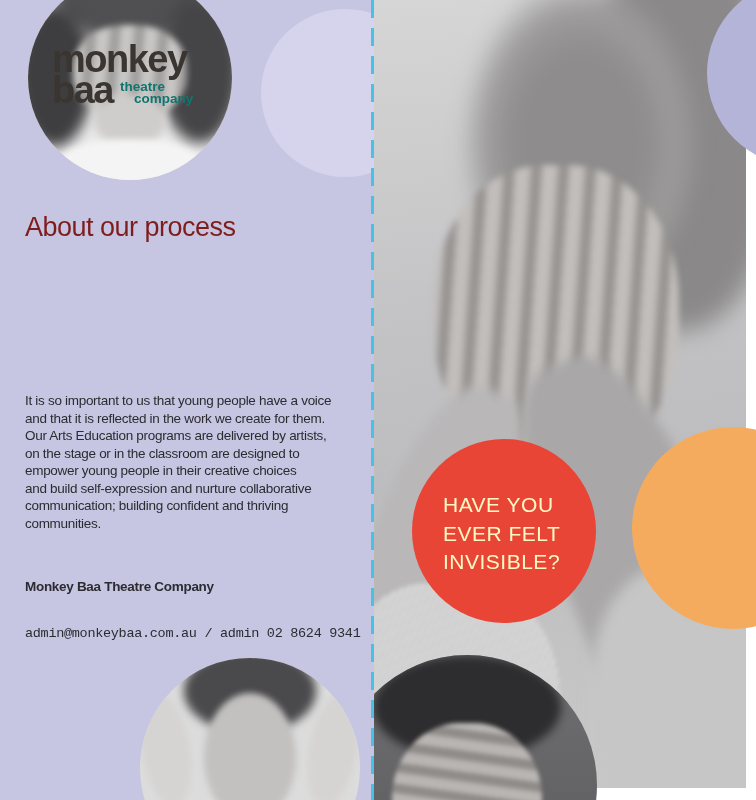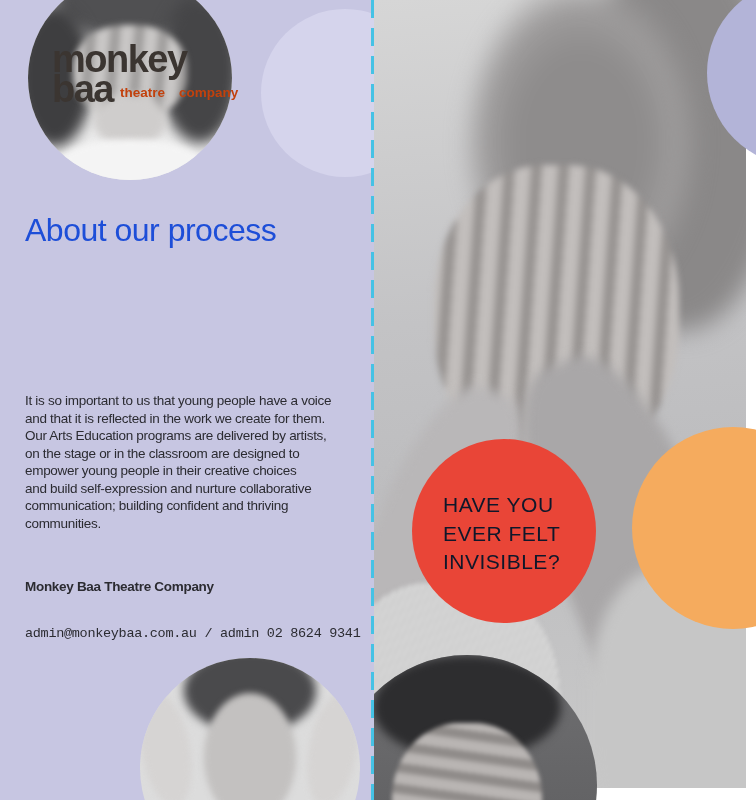--- a/index.html
+++ b/index.html
@@ -52,35 +52,35 @@
   .circle{position:absolute;border-radius:50%;}
   .red-circle{left:412px;top:439px;width:184px;height:184px;background:#e94537;}
   .yellow-circle{left:632px;top:427px;width:202px;height:202px;background:#f5ab5e;}
   .peri-circle{left:707px;top:-20px;width:186px;height:186px;background:#b3b4d8;}
   
   .fold-line{position:absolute;left:371px;top:0;width:3px;height:800px;
       background:repeating-linear-gradient(180deg,#45c2e5 0 18px,transparent 18px 28px);}
   
   .logo{position:absolute;left:52px;top:44px;line-height:30px;color:#3b3531;font-weight:700;letter-spacing:-1.5px;font-size:38px;}
   .logo .row2{display:flex;align-items:center;}
-  .logo .tagline{margin-left:7px;margin-top:7px;display:flex;flex-direction:row;color:#c2410c;
+  .logo .tagline{margin-left:7px;margin-top:7px;display:flex;flex-direction:column;color:#0f766e;
       font-size:13.5px;line-height:12px;letter-spacing:0;font-weight:700;}
   .logo .tagline .t2{margin-left:14px;}
   
   .lp-text{position:absolute;left:25px;color:#2b2b31;}
-  .heading{top:212px;font-size:32px;font-weight:500;letter-spacing:-0.5px;color:#1d4ed8;margin:0;}
+  .heading{top:212px;font-size:27px;font-weight:500;letter-spacing:-0.5px;color:#7f1d1d;margin:0;}
   .body-block{width:342px;font-size:13.5px;line-height:17.5px;letter-spacing:-0.3px;white-space:pre-line;margin:0;}
   .intro{top:247px;font-weight:700;color:#222228;}
   .para1{top:292px;}
   .para2{top:392px;}
   .org{top:560px;}
   .org .org-name{font-weight:700;}
   .contact{top:625px;font-family:Liberation Mono, monospace;}
   
-  .callout-text{position:absolute;left:31px;top:52px;margin:0;color:#0f172a;
+  .callout-text{position:absolute;left:31px;top:52px;margin:0;color:#fef9c3;
       font-size:21px;line-height:28.5px;letter-spacing:0.5px;white-space:pre-line;font-weight:400;}
 </style>
 </head>
 <body>
 
 <div class="page">
 
   <section class="left-panel">
     <div class="panel-light-circle"></div>
 

